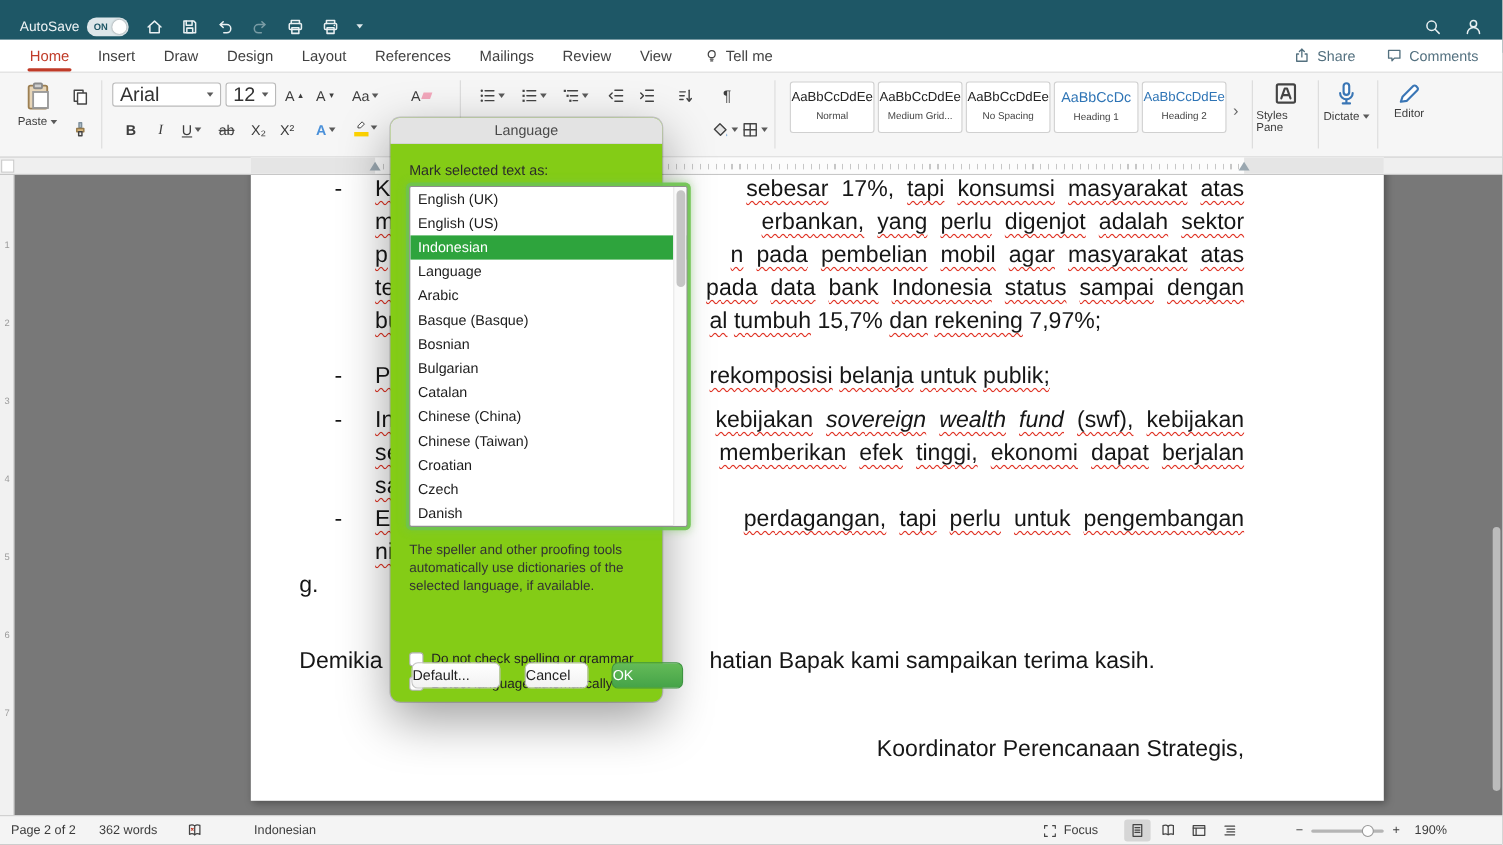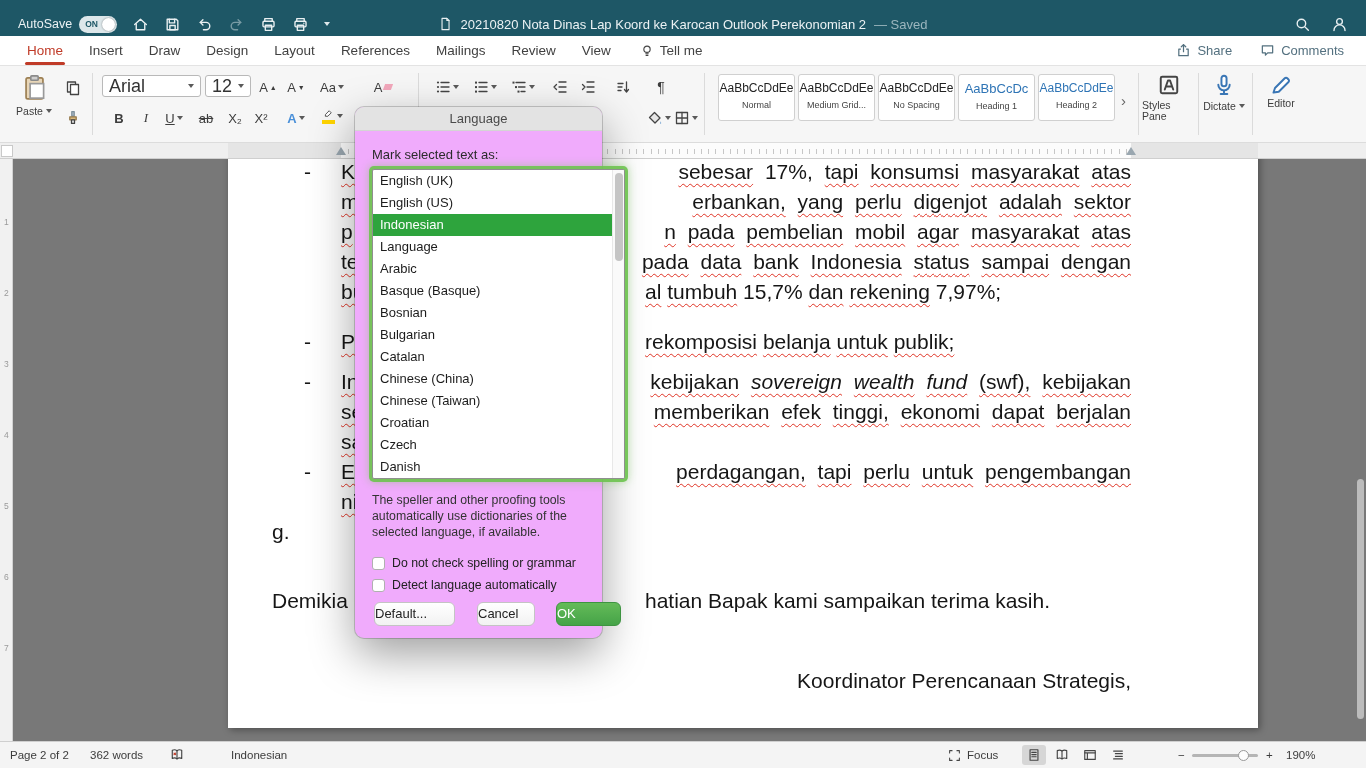--- a/index.html
+++ b/index.html
@@ -78,30 +78,30 @@
   .vruler span { position:absolute; left:4px; font-size:8.5px; color:#9a9a9a; }
   .page { position:absolute; left:228px; top:-30px; width:1030px; height:599px; background:#fff; box-shadow:2px 2px 7px rgba(0,0,0,.35); }
   .line { position:absolute; font-size:21px; color:#161616; white-space:nowrap; }
   .ra { text-align:right; }
   .just { word-spacing:6px; }
   .it { font-style:italic; }
   .sq { text-decoration-line:underline; text-decoration-style:wavy; text-decoration-color:#e03325; text-decoration-thickness:1.3px; text-underline-offset:4px; text-decoration-skip-ink:none; }
   .scroll-thumb { position:absolute; right:2px; top:320px; width:7px; height:240px; border-radius:4px; background:rgba(200,200,200,.85); }
 
   
-  .dialog { position:absolute; left:355px; top:107px; width:247px; height:531px; background:#f0abfc; border-radius:9px; box-shadow:0 16px 45px rgba(0,0,0,.38), 0 0 0 1px rgba(0,0,0,.18); z-index:60; font-size:13px; color:#2b2b2b; }
+  .dialog { position:absolute; left:355px; top:107px; width:247px; height:531px; background:#84cc16; border-radius:9px; box-shadow:0 16px 45px rgba(0,0,0,.38), 0 0 0 1px rgba(0,0,0,.18); z-index:60; font-size:13px; color:#2b2b2b; }
   .dlg-title { height:24px; line-height:24px; text-align:center; color:#4a4a4a; background:#e3e3e3; border-bottom:1px solid #d4d4d4; border-radius:9px 9px 0 0; }
   .dlg-prompt { position:absolute; left:17px; top:40px; }
   .listbox { position:absolute; left:17px; top:62px; width:253px; height:310px; background:#fff; border:1px solid #8f8f8f; border-radius:2px; box-shadow:0 0 0 3px rgba(110,195,80,.9), 0 0 8px 3px rgba(110,195,80,.45); overflow:hidden; }
   .lang { height:22px; line-height:22px; padding-left:7px; color:#1c1c1c; cursor:default; }
   .lang.selected { background:#2ea43d; color:#fff; }
   .dlg-scroll { position:absolute; right:0; top:0; bottom:0; width:12px; background:#fafafa; border-left:1px solid #e8e8e8; }
   .dlg-thumb { position:absolute; right:1px; top:3px; width:8px; height:88px; border-radius:4px; background:#c5c5c5; }
   .dlg-desc { position:absolute; left:17px; top:385px; width:242px; font-size:12.3px; line-height:16px; color:#333; }
-  .chk { position:absolute; left:17px; display:flex; gap:7px; align-items:center; font-size:12.3px; color:#222; }
+  .chk { position:absolute; left:17px; display:flex; gap:7px; align-items:center; font-size:12.3px; color:#222;margin-top:36px; }
   .chk .box { width:13px; height:13px; background:#fff; border:1px solid #b0b0b0; border-radius:3px; flex:none; }
   .btn { position:absolute; top:495px; height:24px; border-radius:6px; border:1px solid #c4c4c4; background:linear-gradient(#ffffff,#f2f2f2); font-size:13px; color:#222; line-height:22px; cursor:default; }
   .btn.default { left:19px; width:81px; }
   .btn.cancel { left:122px; width:58px; }
   .btn.ok { left:201px; width:65px; background:linear-gradient(#64bb58,#45a348); border-color:#3e9441; color:#fff; }
 
   
   .statusbar { position:absolute; bottom:0; left:0; right:0; height:27px; background:#f4f4f4; border-top:1px solid #cfcfcf; font-size:11.5px; color:#3c3c3c; }
   .sb-item { position:absolute; top:0; height:26px; line-height:26px; white-space:nowrap; }
   .sb-icon { display:inline-flex; align-items:center; height:26px; vertical-align:top; }
@@ -162,30 +162,20 @@
           <svg viewBox="0 0 16 16" class="ic-w">
             <path d="M4.5 5V2.5h7V5"></path>
             <rect x="2.8" y="5" width="10.4" height="5.2" rx="1"></rect>
             <rect x="5" y="8.7" width="6" height="4.8"></rect>
             <circle cx="11.2" cy="6.8" r=".7" fill="#e9f0f2" stroke="none"></circle>
           </svg>
         </span>
       <span class="tb-icon">
           <span class="caret w"></span>
         </span>
-    </div>
-    <div class="tb-title">
-      <span class="tb-icon">
-          <svg viewBox="0 0 16 16" class="ic-w" style="width:14px;height:14px">
-            <path d="M4 1.5h5.5L12 4v10.5H4z"></path>
-            <path d="M9.5 1.5V4H12"></path>
-          </svg>
-        </span>
-      <span>20210820 Nota Dinas Lap Koord ke Karocan Outlook Perekonomian 2</span>
-      <span class="saved">— Saved</span>
     </div>
     <div class="tb-right">
       <span class="tb-icon">
           <svg viewBox="0 0 16 16" class="ic-w">
             <circle cx="7" cy="7" r="4"></circle>
             <path d="M10 10l3.5 3.5"></path>
           </svg>
         </span>
       <span class="tb-icon">
           <svg viewBox="0 0 16 16" class="ic-w">

